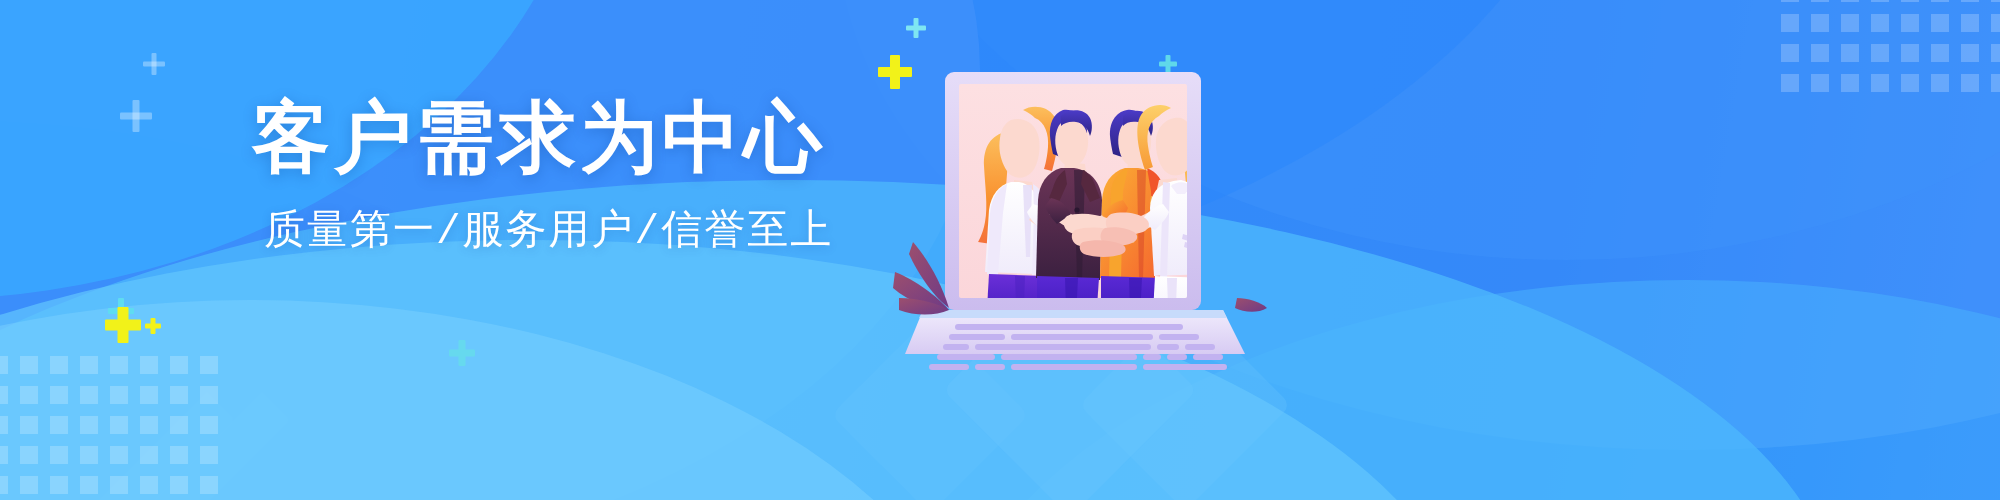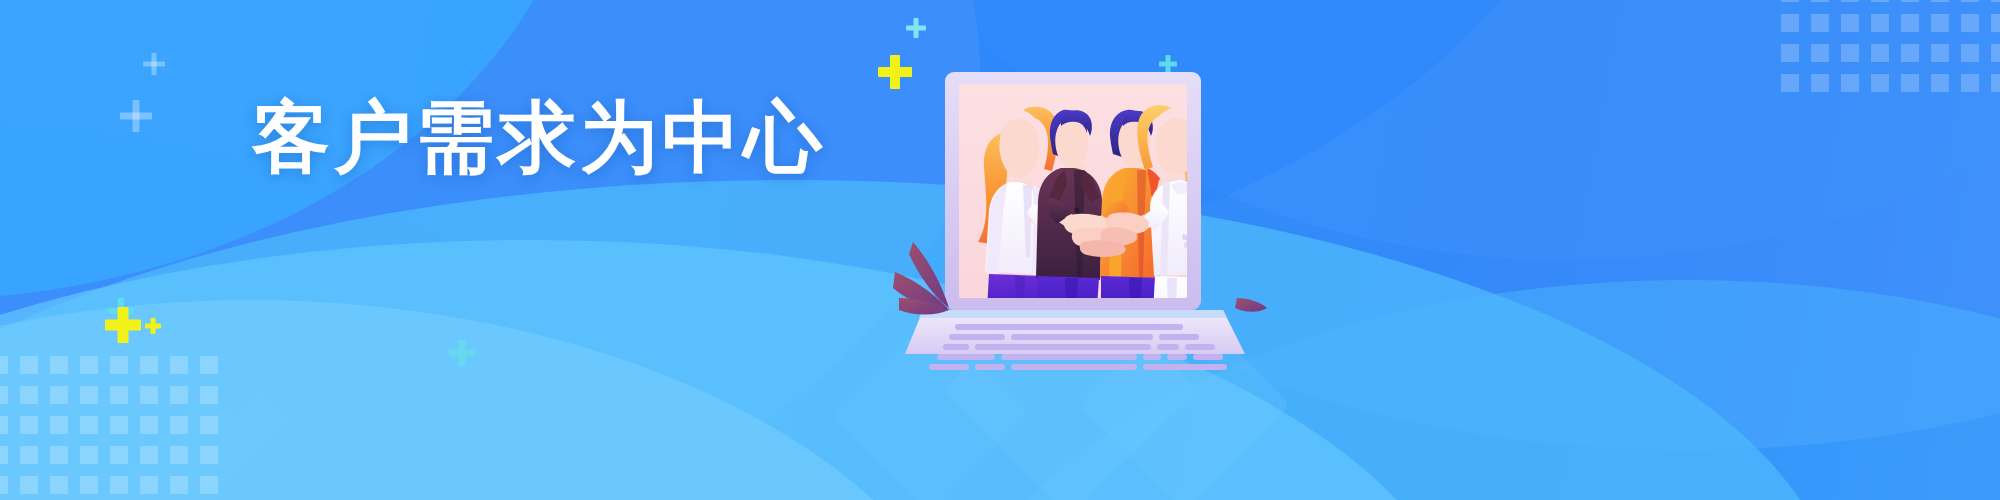--- a/index.html
+++ b/index.html
@@ -279,20 +279,21 @@
   <div class="plus" style="left:105px; top:307px; width:36px; height:36px; --t:11px; color:#f2f219;"></div>
   <div class="plus" style="left:145px; top:318px; width:16px; height:16px; --t:5px; color:#f2f219;"></div>
   <div class="plus" style="left:449px; top:340px; width:26px; height:26px; --t:7px; color:#66d9ee;"></div>
   <div class="plus" style="left:878px; top:55px; width:34px; height:34px; --t:10px; color:#f2f219;"></div>
   <div class="plus" style="left:906px; top:18px; width:20px; height:20px; --t:5px; color:#7fe6f2;"></div>
   <div class="plus" style="left:1159px; top:55px; width:18px; height:18px; --t:5px; color:#5fd8ea;"></div>
   <div class="plus" style="left:1151px; top:76px; width:9px; height:9px; --t:4px; color:#f2f219;"></div>
 
   <div id="copy">
     <h1 id="headline">客户需求为中心</h1>
+    <p id="subhead">质量第一/服务用户/信誉至上</p>
   </div>
 
   <div id="laptop">
     <svg viewBox="0 0 390 300" xmlns="http://www.w3.org/2000/svg">
       <defs>
         <linearGradient id="gScreen" x1="0" y1="0" x2="0" y2="1">
           <stop offset="0%" stop-color="#fde0e2"></stop>
           <stop offset="100%" stop-color="#fbd6da"></stop>
         </linearGradient>
         <linearGradient id="gHairA" x1="0" y1="0" x2="0" y2="1">

